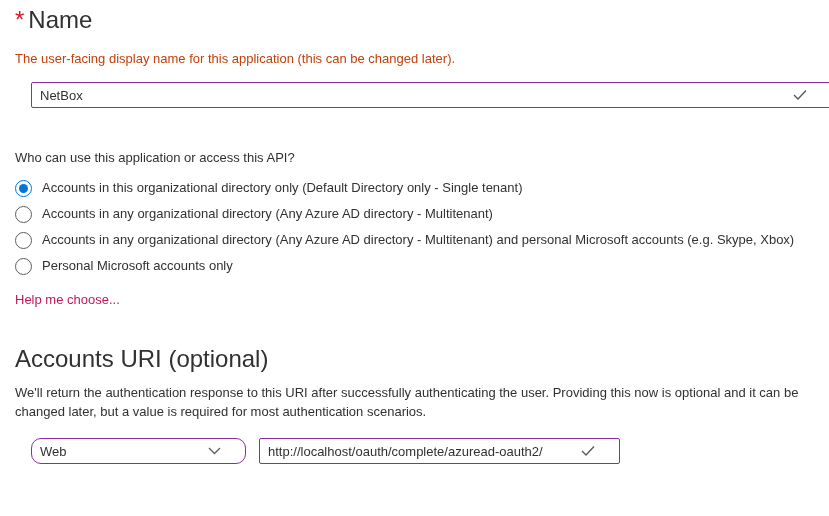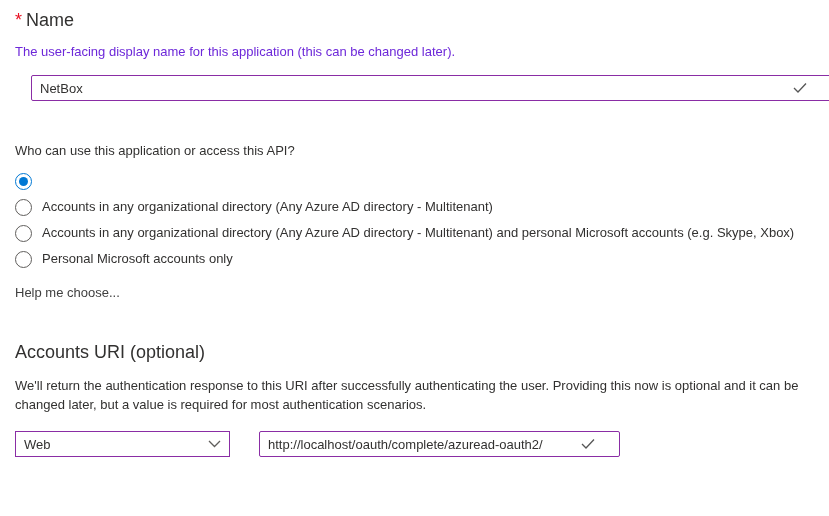--- a/index.html
+++ b/index.html
@@ -8,32 +8,32 @@
     width: 829px; height: 516px;
     background: #ffffff;
     font-family: "Liberation Sans", sans-serif;
     font-size: 13px;
     color: #323130;
     overflow: hidden;
   }
   .page { padding: 8px 13px 0 15px; }
 
   .section-title {
-    font-size: 18px;
+    font-size: 24px;
     font-weight: 400;
     line-height: 24px;
     margin: 0;
     color: #323130;
   }
   .required-marker { color: #e81123; margin-right: 4px; }
 
   .field-desc {
-    margin-top: 12px;
+    margin-top: 19px;
     line-height: 16px;
-    color: #6d28d9;
+    color: #c2410c;
   }
 
   .input-wrap { position: relative; margin-top: 15px; }
   .text-input {
     width: 100%;
     height: 26px;
     border: 1px solid #8a2da5;
     border-radius: 2px;
     padding: 0 30px 0 8px;
     font-family: Liberation Sans, sans-serif;
@@ -80,48 +80,49 @@
     width: 9px; height: 9px;
     margin: -4.5px 0 0 -4.5px;
     border-radius: 50%;
     background: #0078d4;
   }
   .option-label { line-height: 16px; }
 
   .help-link {
     display: inline-block;
     margin-top: 13px;
-    color: #404040;
+    color: #be185d;
     text-decoration: none;
     cursor: pointer;
   }
 
   .redirect-desc {
     margin-top: 12px;
     max-width: 806px;
     line-height: 19px;
   }
 
   .redirect-row {
     margin-top: 17px;
     display: flex;
     gap: 13px;
   }
   .select-wrap { position: relative; width: 215px; flex: 0 0 auto; }
   .select-box {
     width: 100%;
     height: 26px;
     border: 1px solid #8a2da5;
-    border-radius: 0;
+    border-radius: 10px;
     background: #fff;
     display: flex;
     align-items: center;
     padding: 0 30px 0 8px;
     cursor: pointer;
     color: #323130;
+    margin-left: 16px;
   }
   .uri-wrap { position: relative; width: 361px; flex: 0 0 auto; }
 </style>
 </head>
 <body>
 
 <div class="page">
 
   <h2 class="section-title"><span class="required-marker">*</span><span>Name</span></h2>
 
@@ -134,20 +135,21 @@
     </svg>
   </div>
 
   <div class="section">
 
     <div class="question">Who can use this application or access this API?</div>
 
     <div class="options">
       <div class="option selected">
         <span class="radio"></span>
+        <span class="option-label">Accounts in this organizational directory only (Default Directory only - Single tenant)</span>
       </div>
       <div class="option">
         <span class="radio"></span>
         <span class="option-label">Accounts in any organizational directory (Any Azure AD directory - Multitenant)</span>
       </div>
       <div class="option">
         <span class="radio"></span>
         <span class="option-label">Accounts in any organizational directory (Any Azure AD directory - Multitenant) and personal Microsoft accounts (e.g. Skype, Xbox)</span>
       </div>
       <div class="option">

